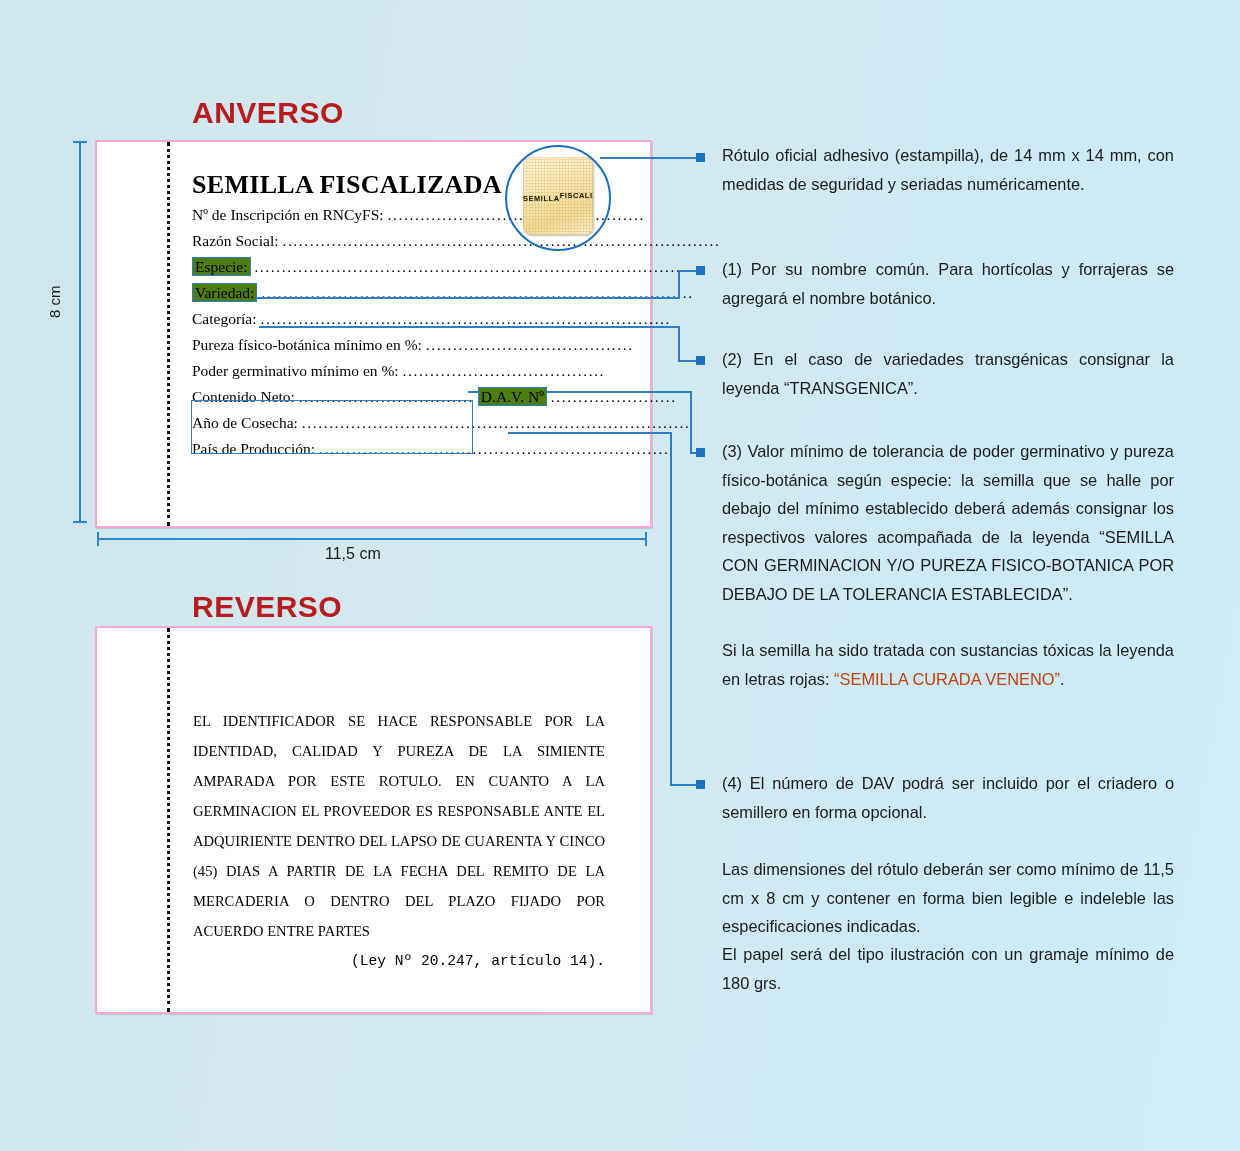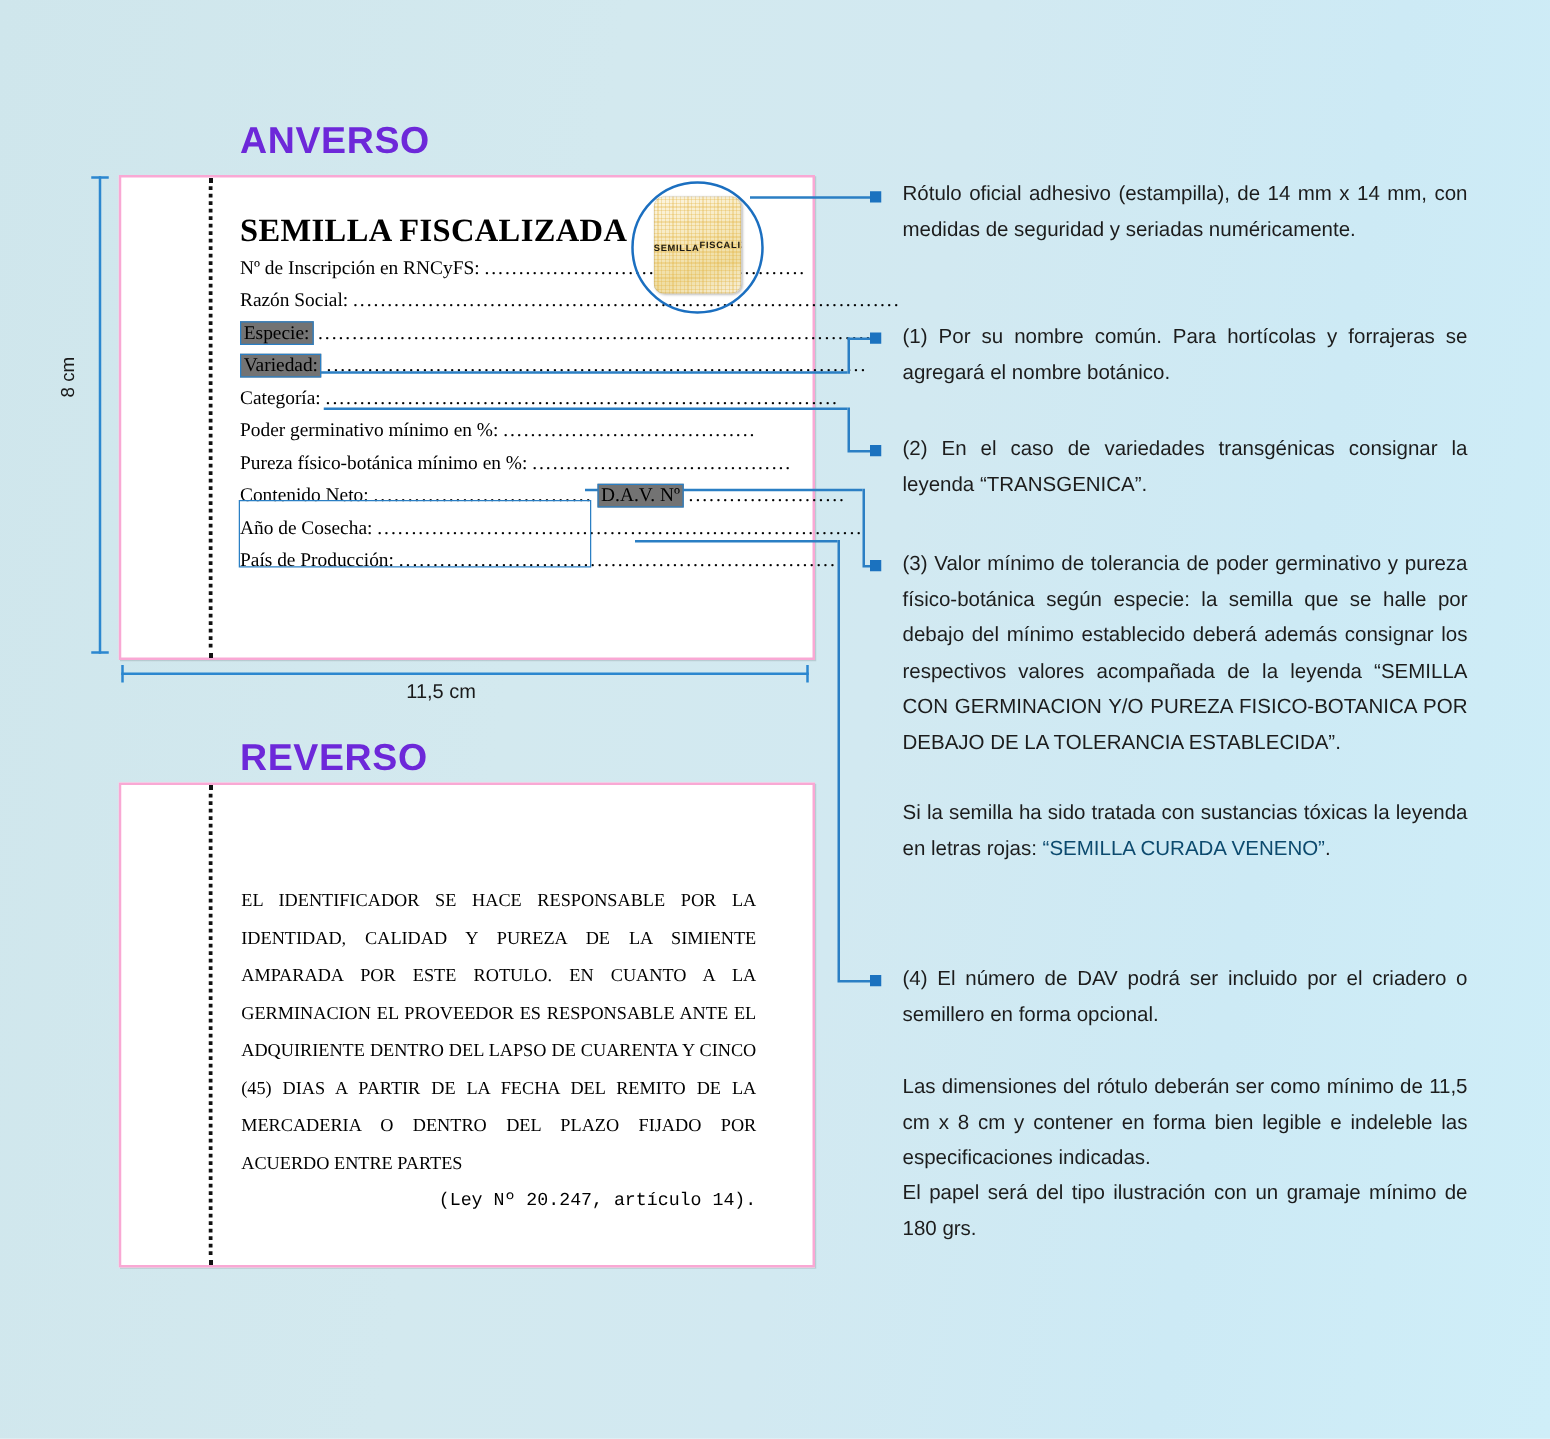--- a/index.html
+++ b/index.html
@@ -5,21 +5,21 @@
   html,body{margin:0;padding:0;}
   body{
     width:1240px;height:1151px;position:relative;overflow:hidden;
     font-family:"Liberation Sans",sans-serif;
     background:linear-gradient(100deg,#cfe6ec 0%,#d3e9ef 35%,#d2e9f1 55%,#cdeaf5 78%,#cfeef8 100%);
   }
   .stage{position:absolute;inset:0;}
 
   
   .sec-title{
-    position:absolute;font-weight:bold;color:#6d28d9;
+    position:absolute;font-weight:bold;color:#b91c1c;
     font-size:30px;letter-spacing:.5px;
   }
   #t-anverso{left:192px;top:96px;}
   #t-reverso{left:192px;top:590px;}
 
   
   .card{
     position:absolute;background:#ffffff;
     border:2px solid #f9a8d4;
     box-shadow:1px 1px 0 rgba(0,0,0,.12);
@@ -42,21 +42,21 @@
     font-family:"Liberation Serif",serif;font-size:15px;color:#000;
     margin:0 0 14px 0;padding-left:54px;
   }
   .frow{
     font-family:"Liberation Serif",serif;font-size:15.5px;color:#000;
     height:26px;line-height:26px;white-space:nowrap;position:relative;
   }
   .dots{letter-spacing:1.6px;}
   .hl{
     border:1.6px solid #2b7fc4;padding:0 2px;
-    position:relative;z-index:3;background:#737373;
+    position:relative;z-index:3;background:#4d7c0f;
   }
   .hlbox{
     position:absolute;border:1.6px solid #2b7fc4;z-index:2;background:transparent;
   }
 
   
   #stamp-ring{
     position:absolute;left:505px;top:145px;width:102px;height:102px;
     border:2.2px solid #1b6fc0;border-radius:50%;z-index:6;
   }
@@ -116,21 +116,21 @@
 
   
   .note{
     position:absolute;left:722px;width:452px;
     font-size:16.4px;line-height:28.5px;color:#1c1c1c;text-align:justify;
   }
   .note.noj{text-align:left;}
   .bullet{
     position:absolute;left:696px;width:9px;height:9px;background:#1b72bf;
   }
-  .red{color:#0c4a6e;}
+  .red{color:#c2410c;}
 
   
   .ln{position:absolute;background:#2b7fc4;}
   .lnh{height:1.8px;}
   .lnv{width:1.8px;}
 </style>
 </head>
 <body>
 
 <div class="stage">
@@ -175,27 +175,27 @@
         <span class="hl">Variedad:</span>
         <span class="dots">...............................................................................</span>
       </div>
 
       <div class="frow">
         <span>Categoría:</span>
         <span class="dots">...........................................................................</span>
       </div>
 
       <div class="frow">
+        <span>Pureza físico-botánica mínimo en %:</span>
+        <span class="dots">......................................</span>
+      </div>
+
+      <div class="frow">
         <span>Poder germinativo mínimo en %:</span>
         <span class="dots">.....................................</span>
-      </div>
-
-      <div class="frow">
-        <span>Pureza físico-botánica mínimo en %:</span>
-        <span class="dots">......................................</span>
       </div>
 
       <div class="frow">
         <span>Contenido Neto:</span>
         <span class="dots">................................</span>
         <span class="hl">D.A.V. Nº</span>
         <span class="dots">.......................</span>
       </div>
 
       <div class="frow">

